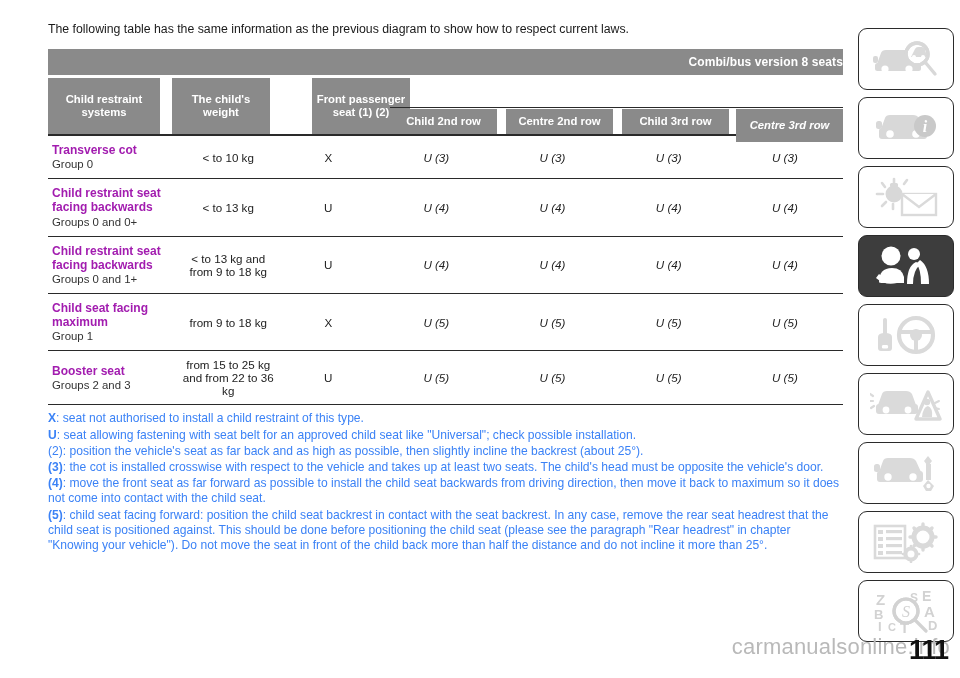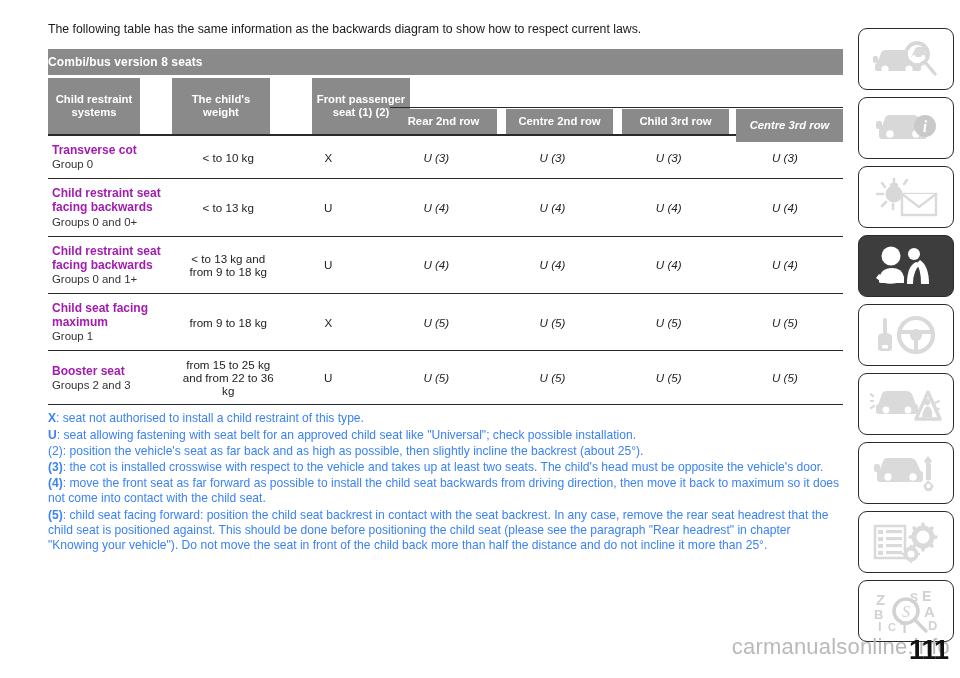--- a/index.html
+++ b/index.html
@@ -34,21 +34,21 @@
     line-height: 15px;
     color: #1a1a1a;
     margin: 0 0 12px 0;
   }
 
   .hdr-top {
     background: #8a8a8a;
     color: #ffffff;
     font-weight: bold;
     font-size: 12px;
-    text-align: left;
+    text-align: right;
     height: 26px;
     line-height: 26px;
     letter-spacing: .1px;
   }
 
   
   .hdr-wrap {
     position: relative;
     width: 795px;
     height: 56px;
@@ -181,36 +181,36 @@
     white-space: nowrap;
   }
 </style>
 </head>
 <body>
 
 <div class="page">
 
   <div class="content">
 
-    <p class="intro">The following table has the same information as the backwards diagram to show how to respect current laws.</p>
+    <p class="intro">The following table has the same information as the previous diagram to show how to respect current laws.</p>
 
     <div>
 
       <div class="hdr-top">Combi/bus version 8 seats</div>
 
       <div class="hdr-wrap">
-        <div class="hcell" style="left:0px; top:0px; width:92px; height:56px;">Child restraint systems</div>
+        <div class="hcell" style="left:0px; top:0px; width:112px; height:56px;">Child restraint systems</div>
 
         <div class="hcell" style="left:124px; top:0px; width:98px; height:56px;">The child's weight</div>
 
         <div class="hcell" style="left:231px; top:0px; width:98px; height:56px;margin-left:33px;">Front passenger seat (1) (2)</div>
 
         <div class="rear-underline"></div>
 
-        <div class="hcell sub" style="left:342px; top:31px; width:107px; height:25px;">Rear 2nd row</div>
+        <div class="hcell sub" style="left:342px; top:31px; width:107px; height:25px;">Child 2nd row</div>
         <div class="hcell sub" style="left:458px; top:31px; width:107px; height:25px;">Centre 2nd row</div>
         <div class="hcell sub" style="left:574px; top:31px; width:107px; height:25px;">Child 3rd row</div>
         <div class="hcell sub" style="left:688px; top:31px; width:107px; height:33px;font-style:italic;">Centre 3rd row</div>
       </div>
 
       <table class="body-tbl">
         <tbody>
           <tr>
             <td class="c-sys">
               <span class="sys-title">Transverse cot</span>

